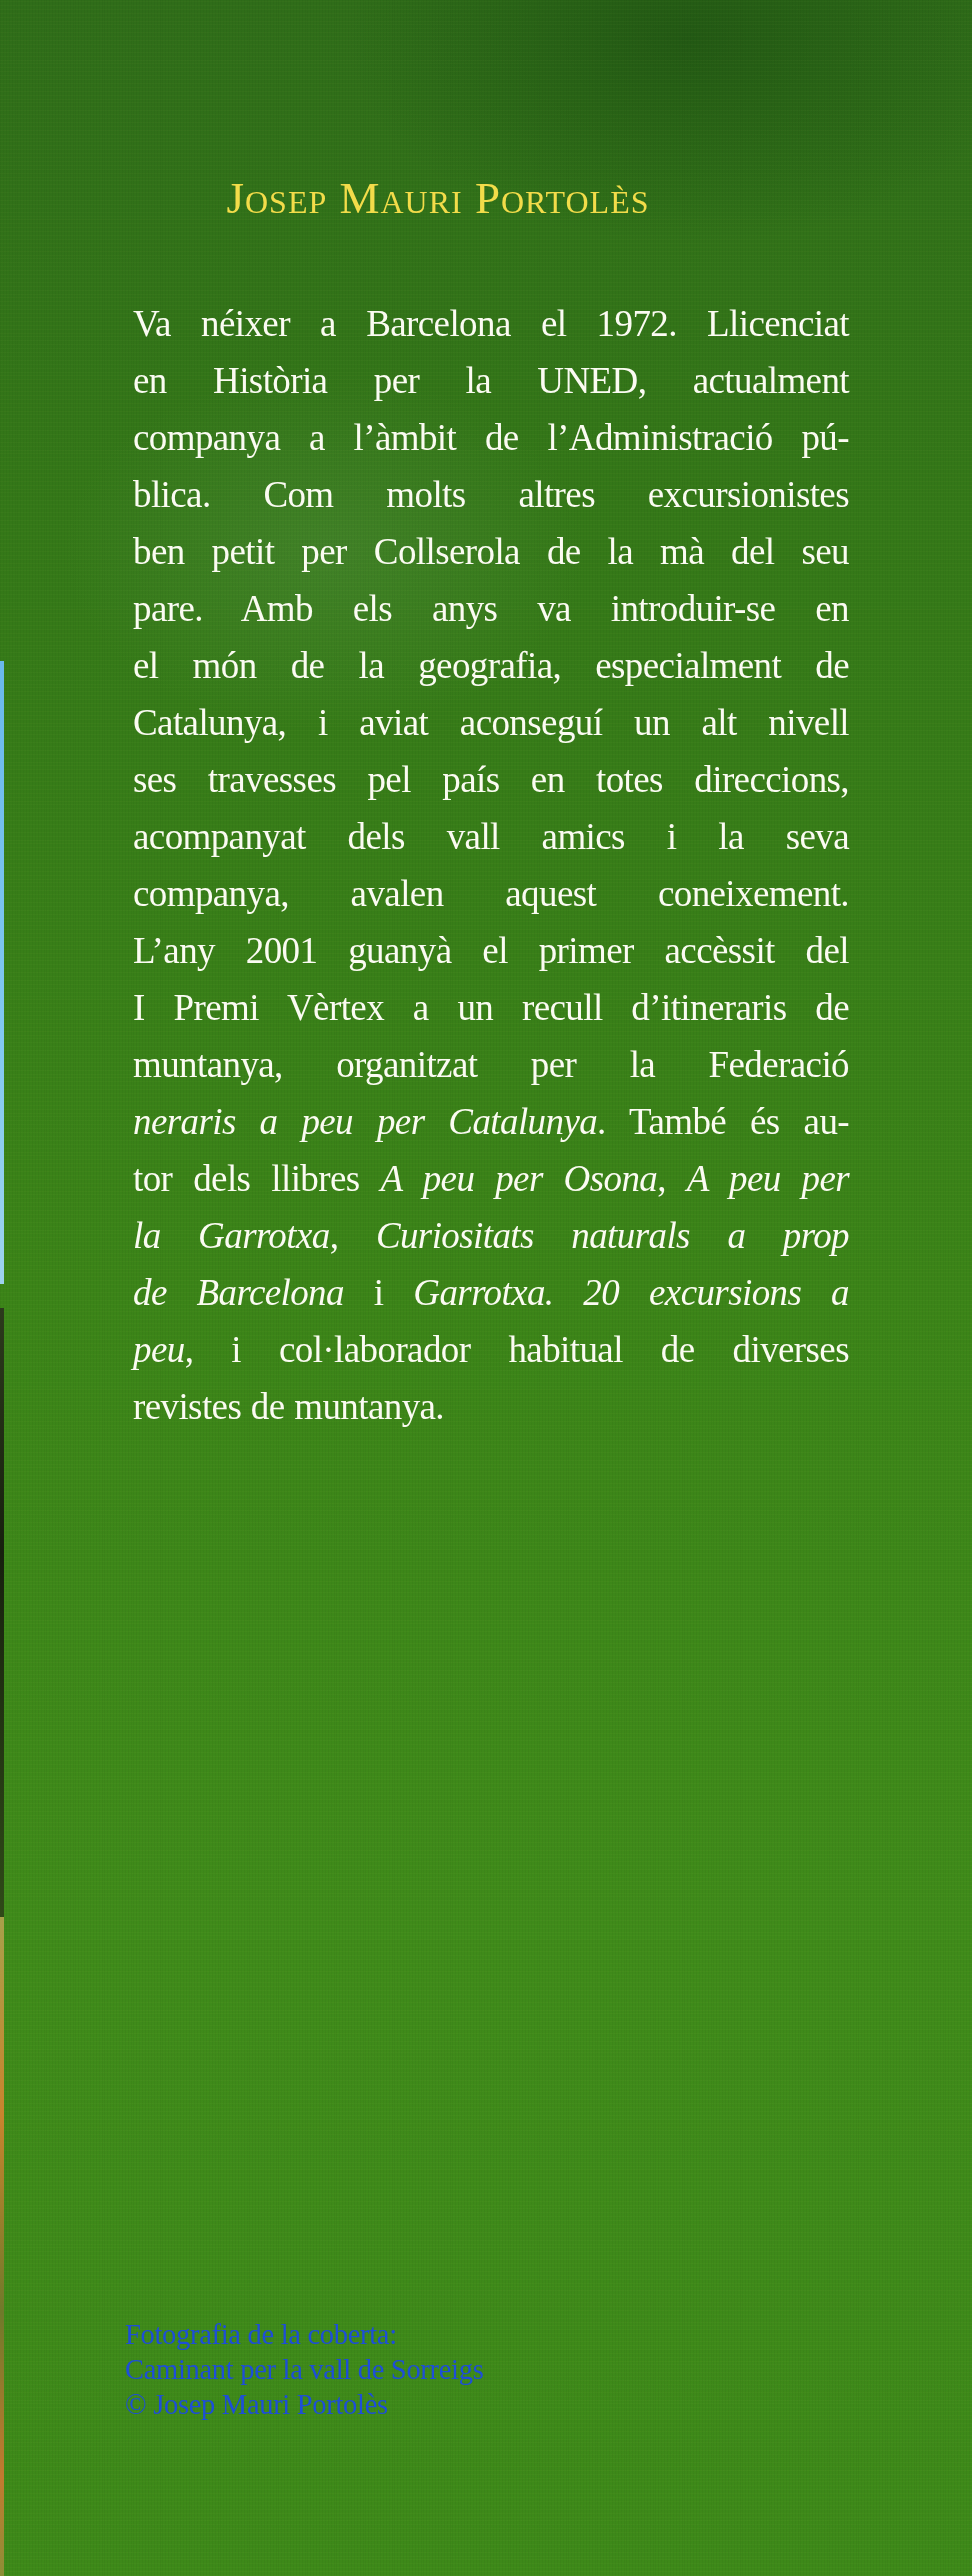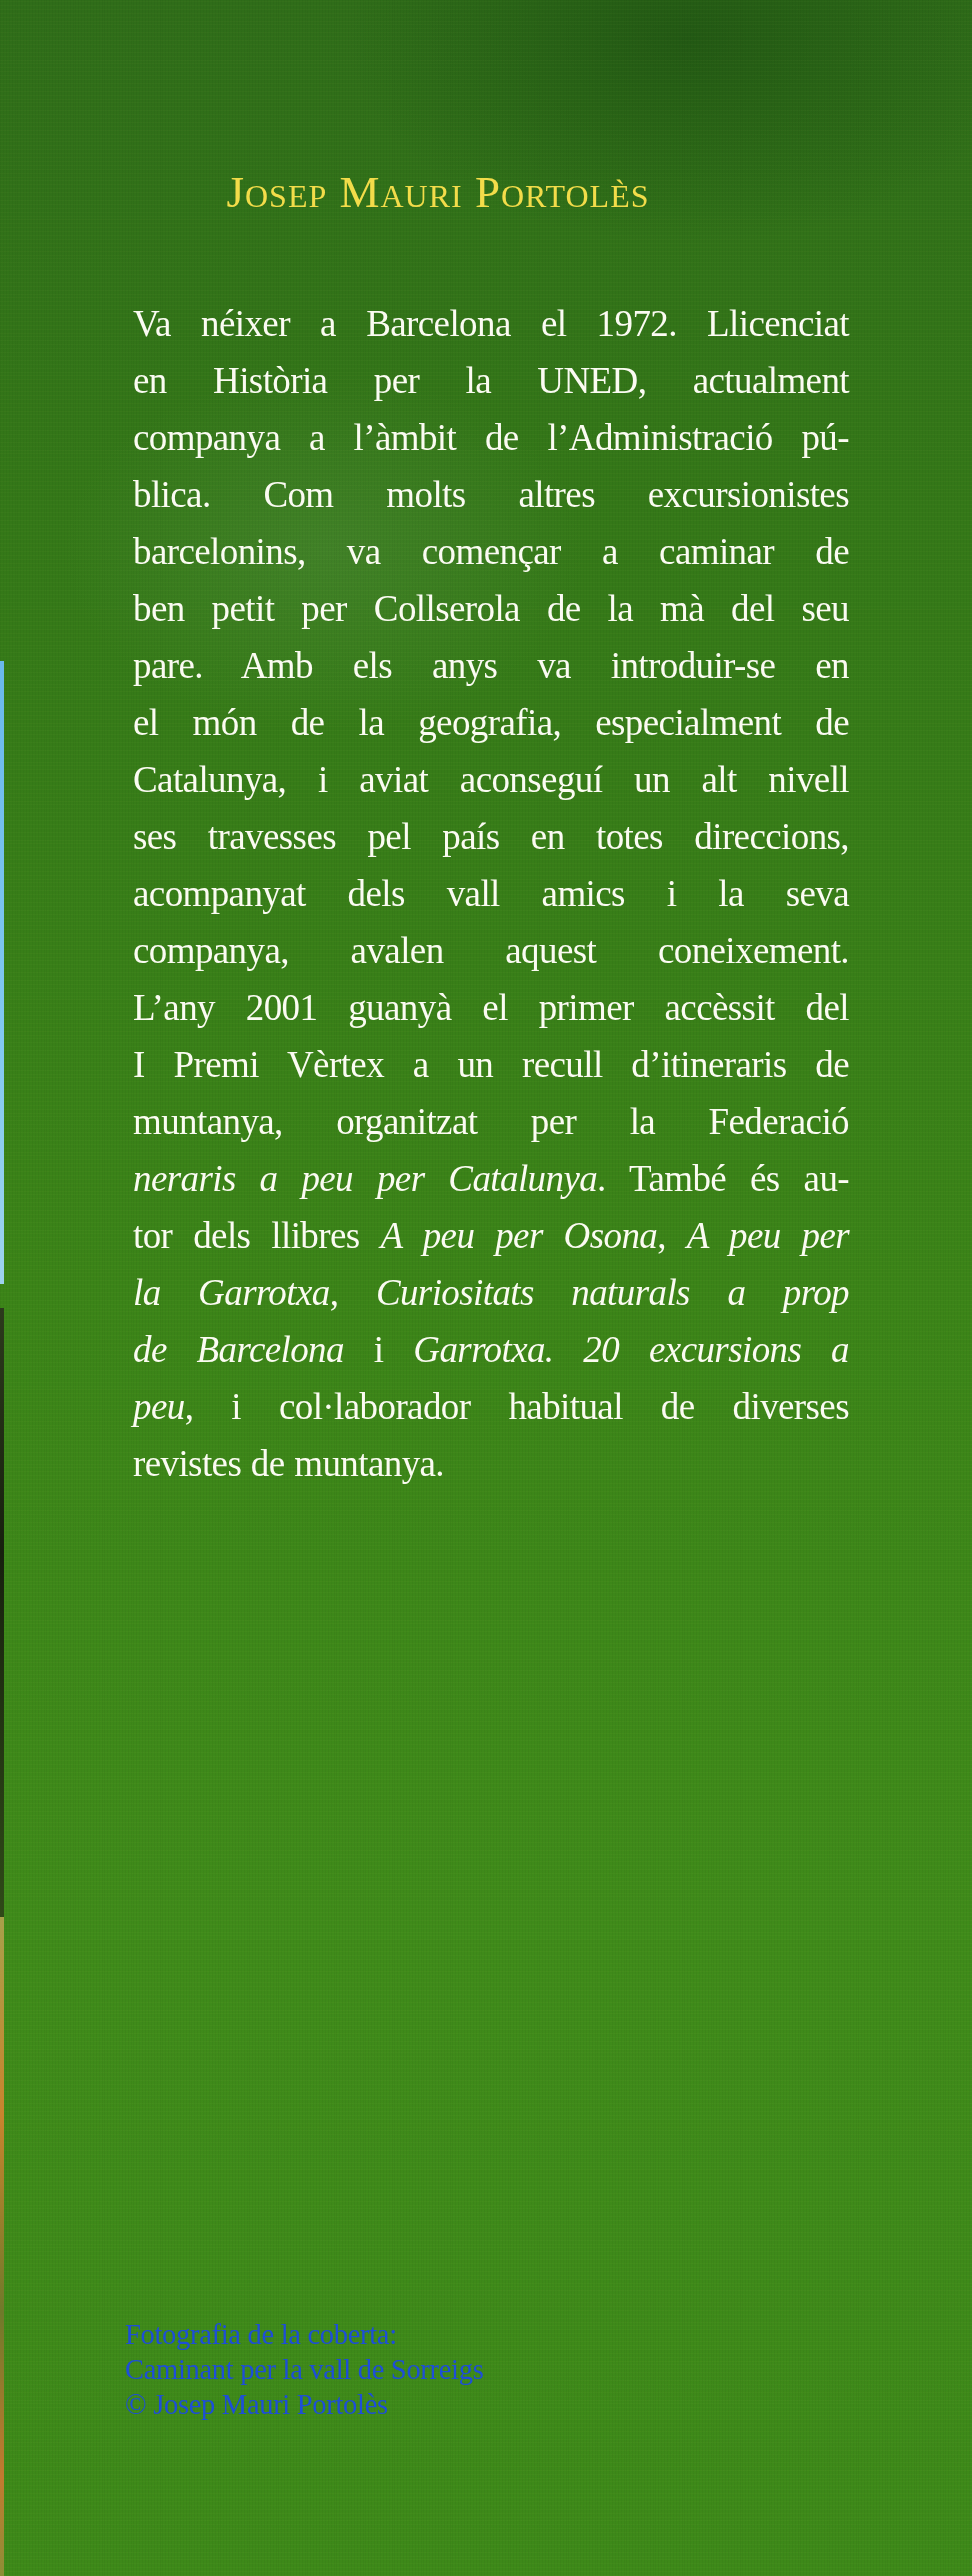--- a/index.html
+++ b/index.html
@@ -40,21 +40,21 @@
       height: 610px;
       background: linear-gradient(180deg, #2c3a1c 0%, #17200e 40%, #2f4a18 100%);
     }
     .spine-earth {
       top: 1917px;
       height: 659px;
       background: linear-gradient(180deg, #a7a04a 0%, #c8842e 30%, #6f7a2a 60%, #c27a30 85%, #8b8f36 100%);
     }
     .author-name {
       position: absolute;
-      top: 165px;
+      top: 171px;
       left: 0;
       width: 876px;
       text-align: center;
       color: #f3dc4a;
       font-size: 45px;
       font-variant: small-caps;
       letter-spacing: 1px;
       line-height: 55px;
       margin: 0;
       font-weight: normal;
@@ -105,21 +105,20 @@
 <div class="spine-edge spine-dark"></div>
 <div class="spine-edge spine-earth"></div>
 
 <h1 class="author-name">Josep Mauri Portolès</h1>
 
 <div class="bio" id="bio">
     <span class="line"><span>Va néixer a Barcelona el 1972. Llicenciat</span></span>
     <span class="line"><span>en Història per la UNED, actualment</span></span>
     <span class="line"><span>companya a l’àmbit de l’Administració pú-</span></span>
     <span class="line"><span>blica. Com molts altres excursionistes</span></span>
-    <span class="line"><span>barcelonins, va començar a caminar de</span></span>
     <span class="line"><span>ben petit per Collserola de la mà del seu</span></span>
     <span class="line"><span>pare. Amb els anys va introduir-se en</span></span>
     <span class="line"><span>el món de la geografia, especialment de</span></span>
     <span class="line"><span>Catalunya, i aviat aconseguí un alt nivell</span></span>
     <span class="line"><span>ses travesses pel país en totes direccions,</span></span>
     <span class="line"><span>acompanyat dels vall amics i la seva</span></span>
     <span class="line"><span>companya, avalen aquest coneixement.</span></span>
     <span class="line"><span>L’any 2001 guanyà el primer accèssit del</span></span>
     <span class="line"><span>I Premi Vèrtex a un recull d’itineraris de</span></span>
     <span class="line"><span>muntanya, organitzat per la Federació</span></span>

